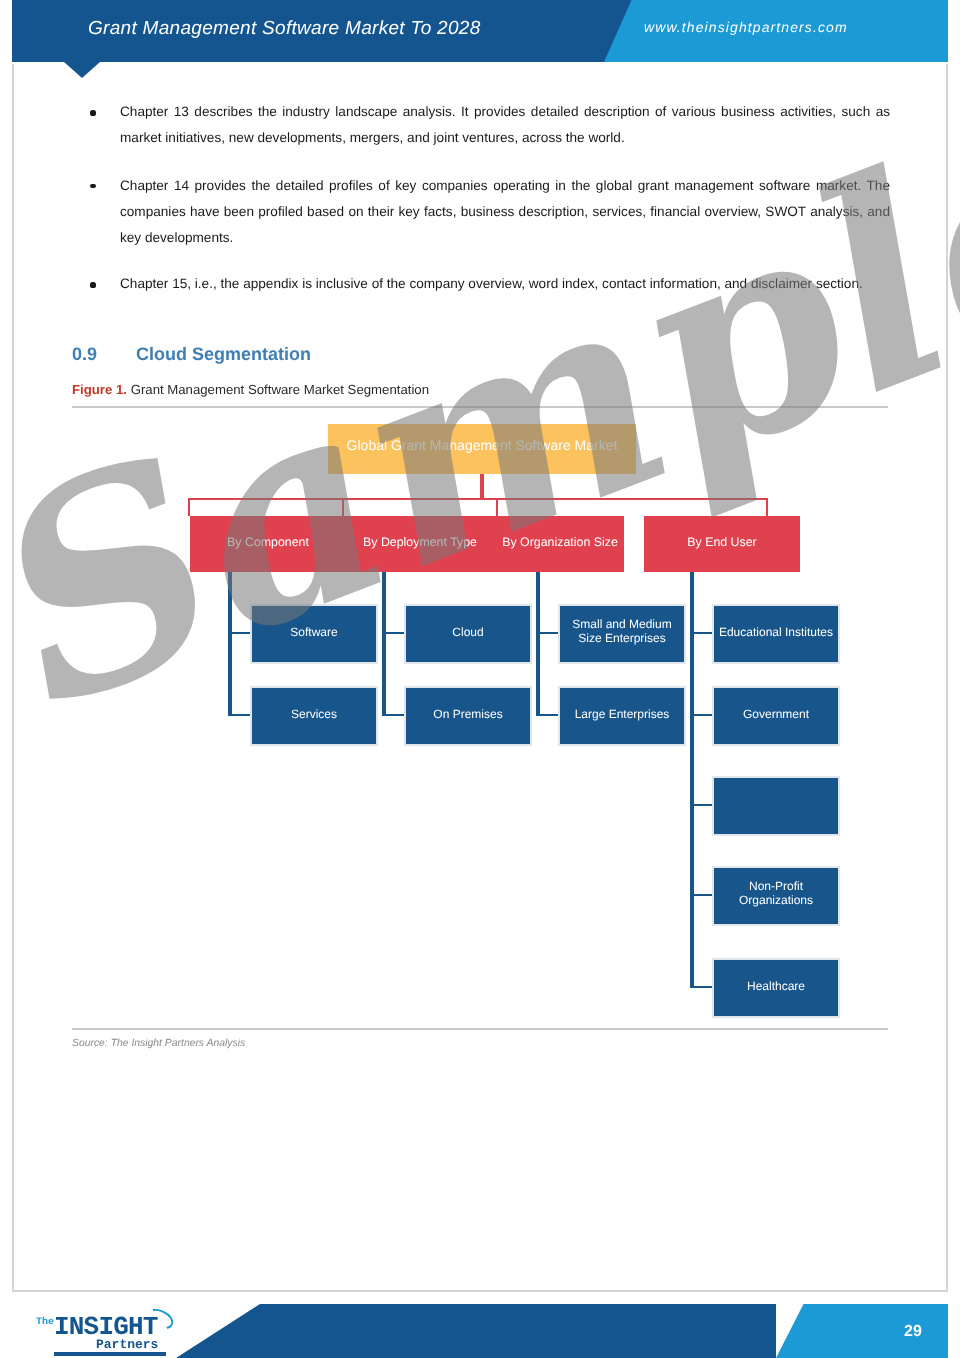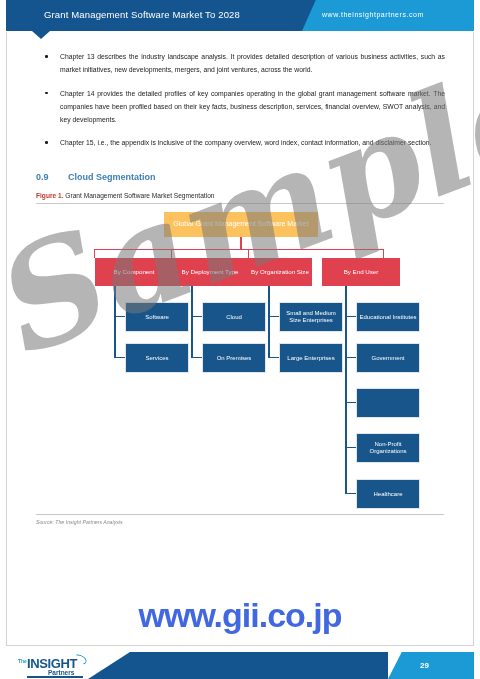--- a/index.html
+++ b/index.html
@@ -21,21 +21,21 @@
     left: 6px; top: 32px;
     width: 468px; height: 614px;
     border: 1px solid #d4d4d4;
     border-top: none;
   }
 
   
   .header {
     position: absolute;
     left: 0; top: 0;
-    width: 480px; height: 31px;
+    width: 480px; height: 31px; font-style: italic;
   }
   .header-dark {
     position: absolute;
     left: 6px; top: 0;
     width: 300px; height: 31px;
     background: #14558f;
   }
   .header-dark-slant {
     position: absolute;
     left: 286px; top: 0;
@@ -208,26 +208,26 @@
   }
   .footer-light {
     position: absolute;
     left: 388px; top: 6px;
     width: 86px; height: 27px;
     background: #1c9ad6;
     clip-path: polygon(16% 0, 100% 0, 100% 100%, 0 100%);
   }
   .page-num {
     position: absolute;
-    left: 420px; top: 15px;
+    left: 452px; top: 15px;
     font-size: 8px;
     color: #ffffff;
     font-weight: bold;
   }
-  .logo { position: absolute; left: 18px; top: 9px; width: 72px; height: 24px; }
+  .logo { position: absolute; left: 18px; top: 9px; width: 72px; height: 24px; font-family: Liberation Mono, monospace; }
   .logo-the {
     position: absolute; left: 0; top: 3px;
     font-size: 5px; font-weight: bold; color: #1c9ad6;
   }
   .logo-insight {
     position: absolute; left: 9px; top: 1px;
     font-size: 13px; font-weight: bold; color: #14558f;
     letter-spacing: -.4px;
   }
   .logo-partners {
@@ -325,21 +325,20 @@
     <div class="node leaf" style="left:321px; top:138px; width:62px; height:28px;">Government</div>
     <div class="node leaf" style="left:321px; top:183px; width:62px; height:28px;"></div>
     <div class="node leaf" style="left:321px; top:228px; width:62px; height:28px;">Non-Profit Organizations</div>
     <div class="node leaf" style="left:321px; top:274px; width:62px; height:28px;">Healthcare</div>
   </div>
 
   <div class="hr-bottom"></div>
   <div class="src">Source: The Insight Partners Analysis</div>
 
   <div class="wm-sample">Sample</div>
-  <div class="wm-gii">www.gii.co.jp</div>
 
   <div class="footer">
     <div class="footer-dark"></div>
     <div class="footer-light"></div>
     <div class="page-num">29</div>
 
     <div class="logo">
       <span class="logo-the">The</span>
       <span class="logo-insight">INSIGHT</span>
       <span class="logo-swoosh"></span>

